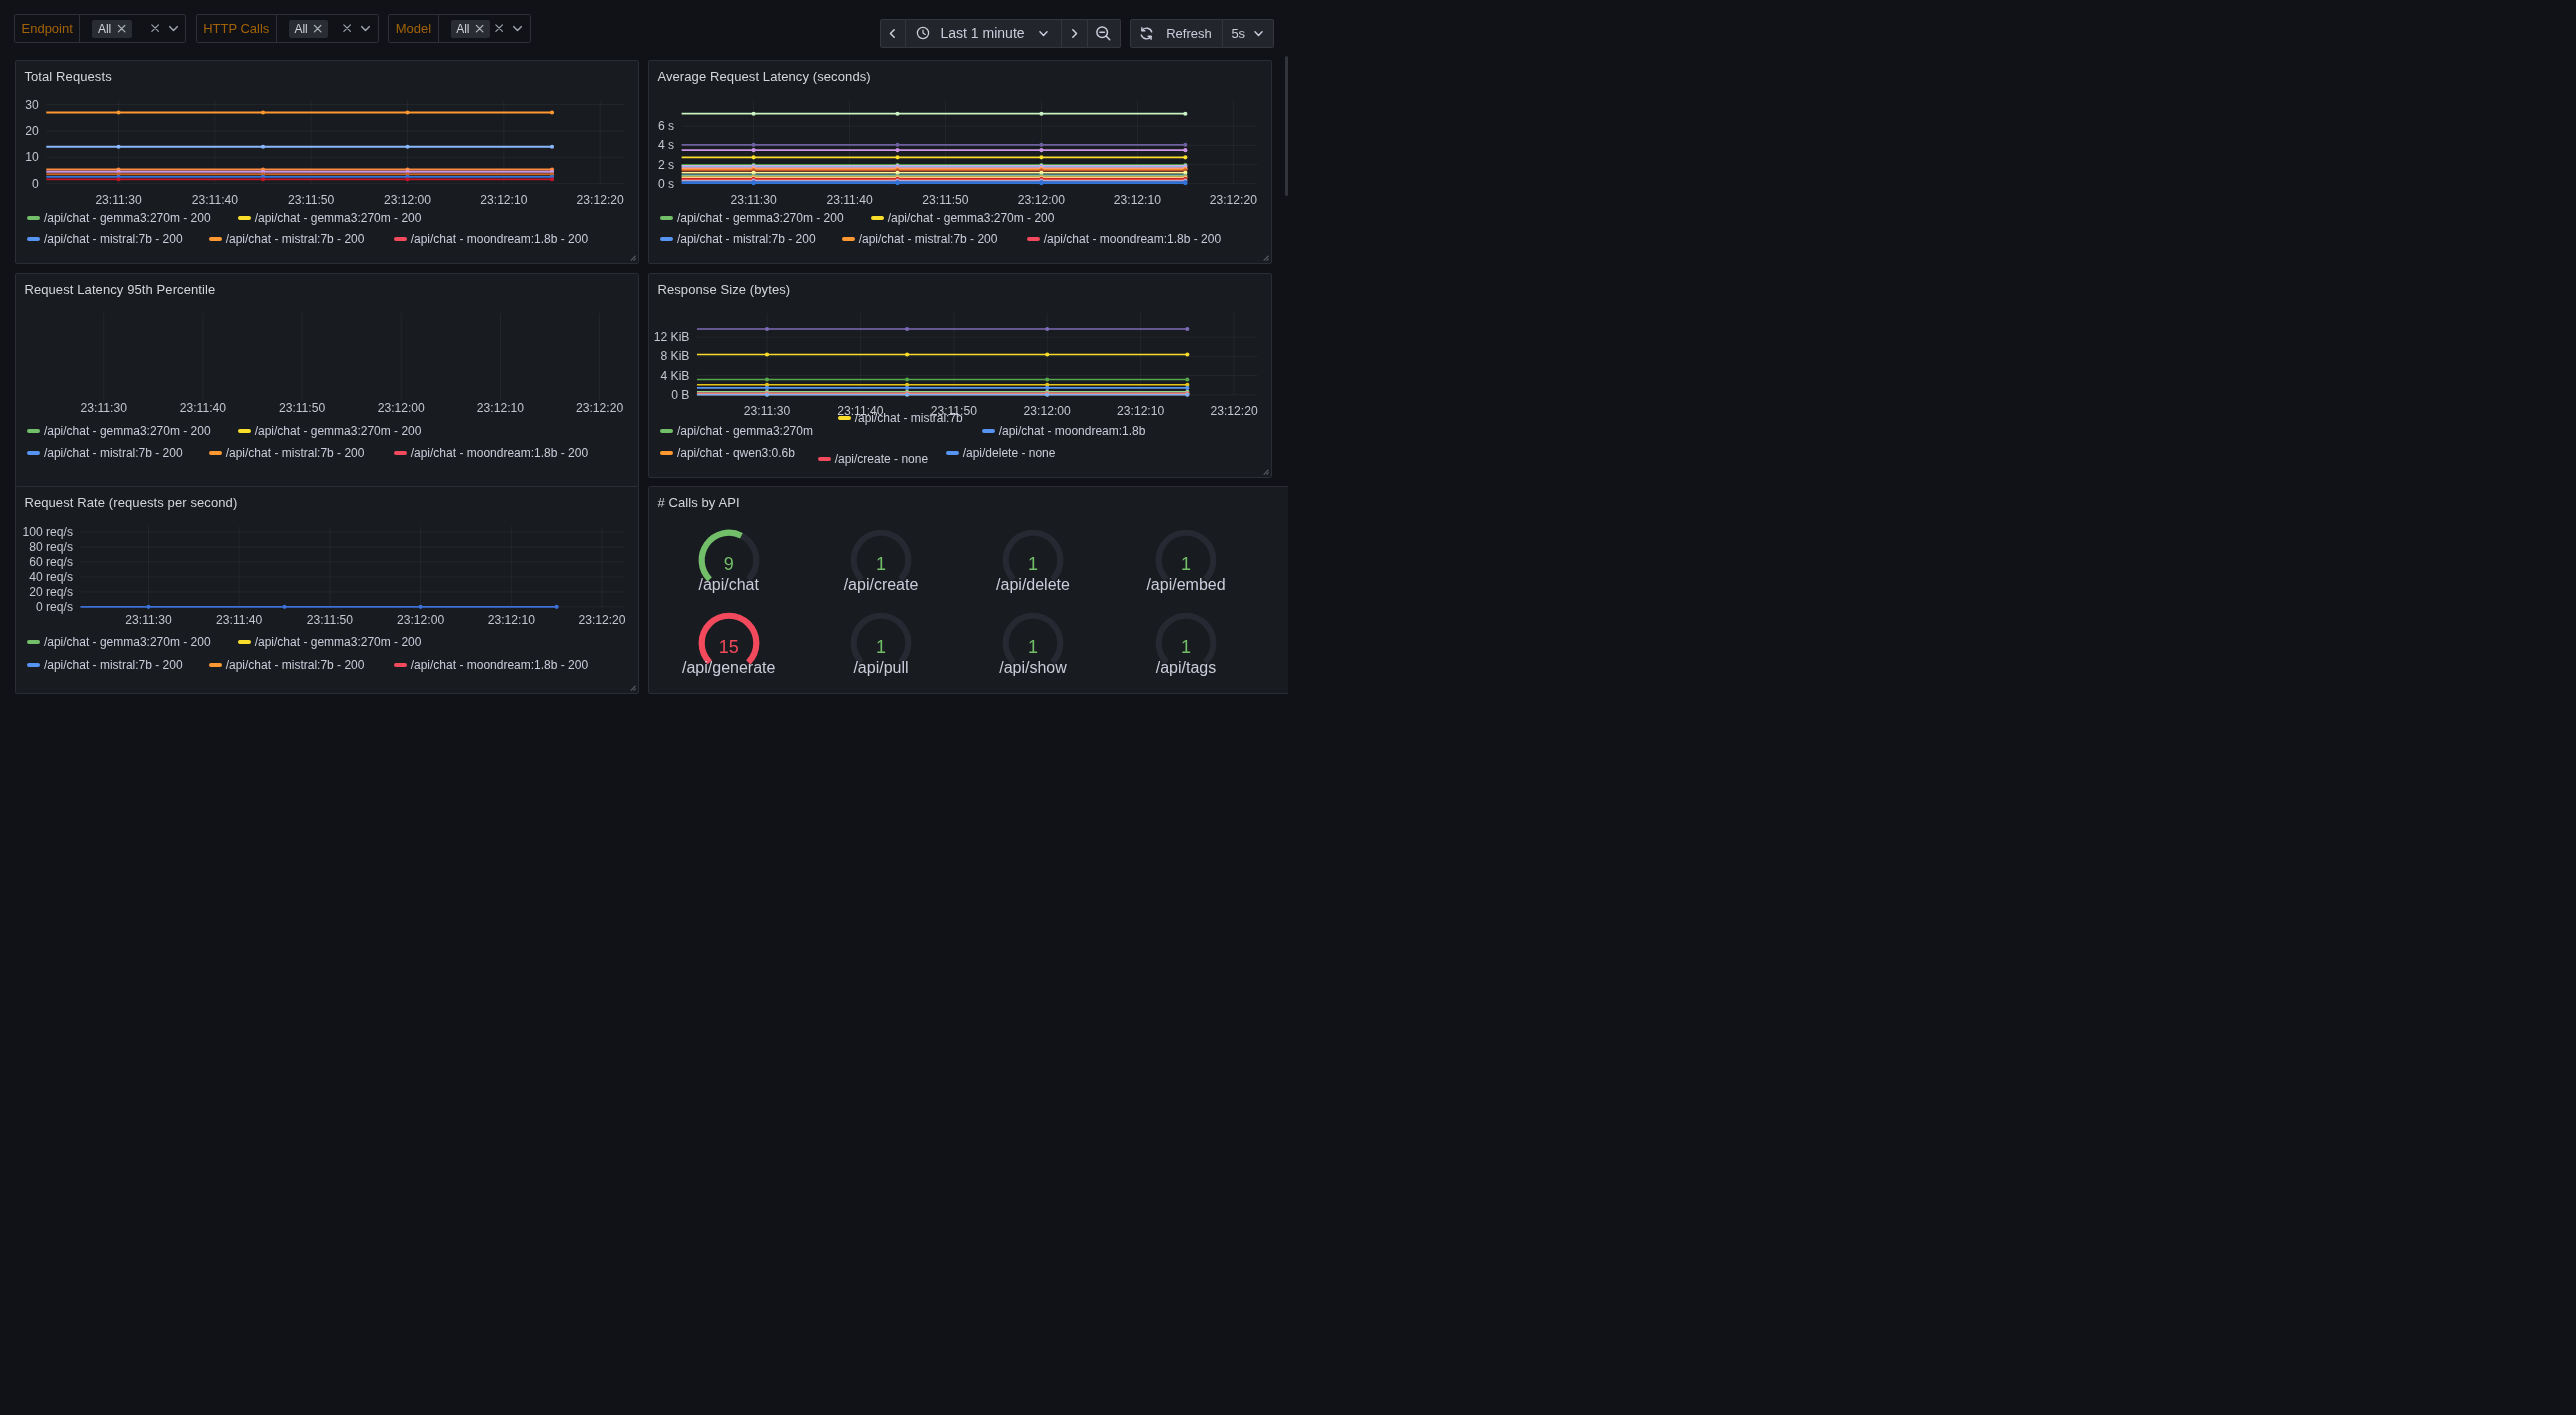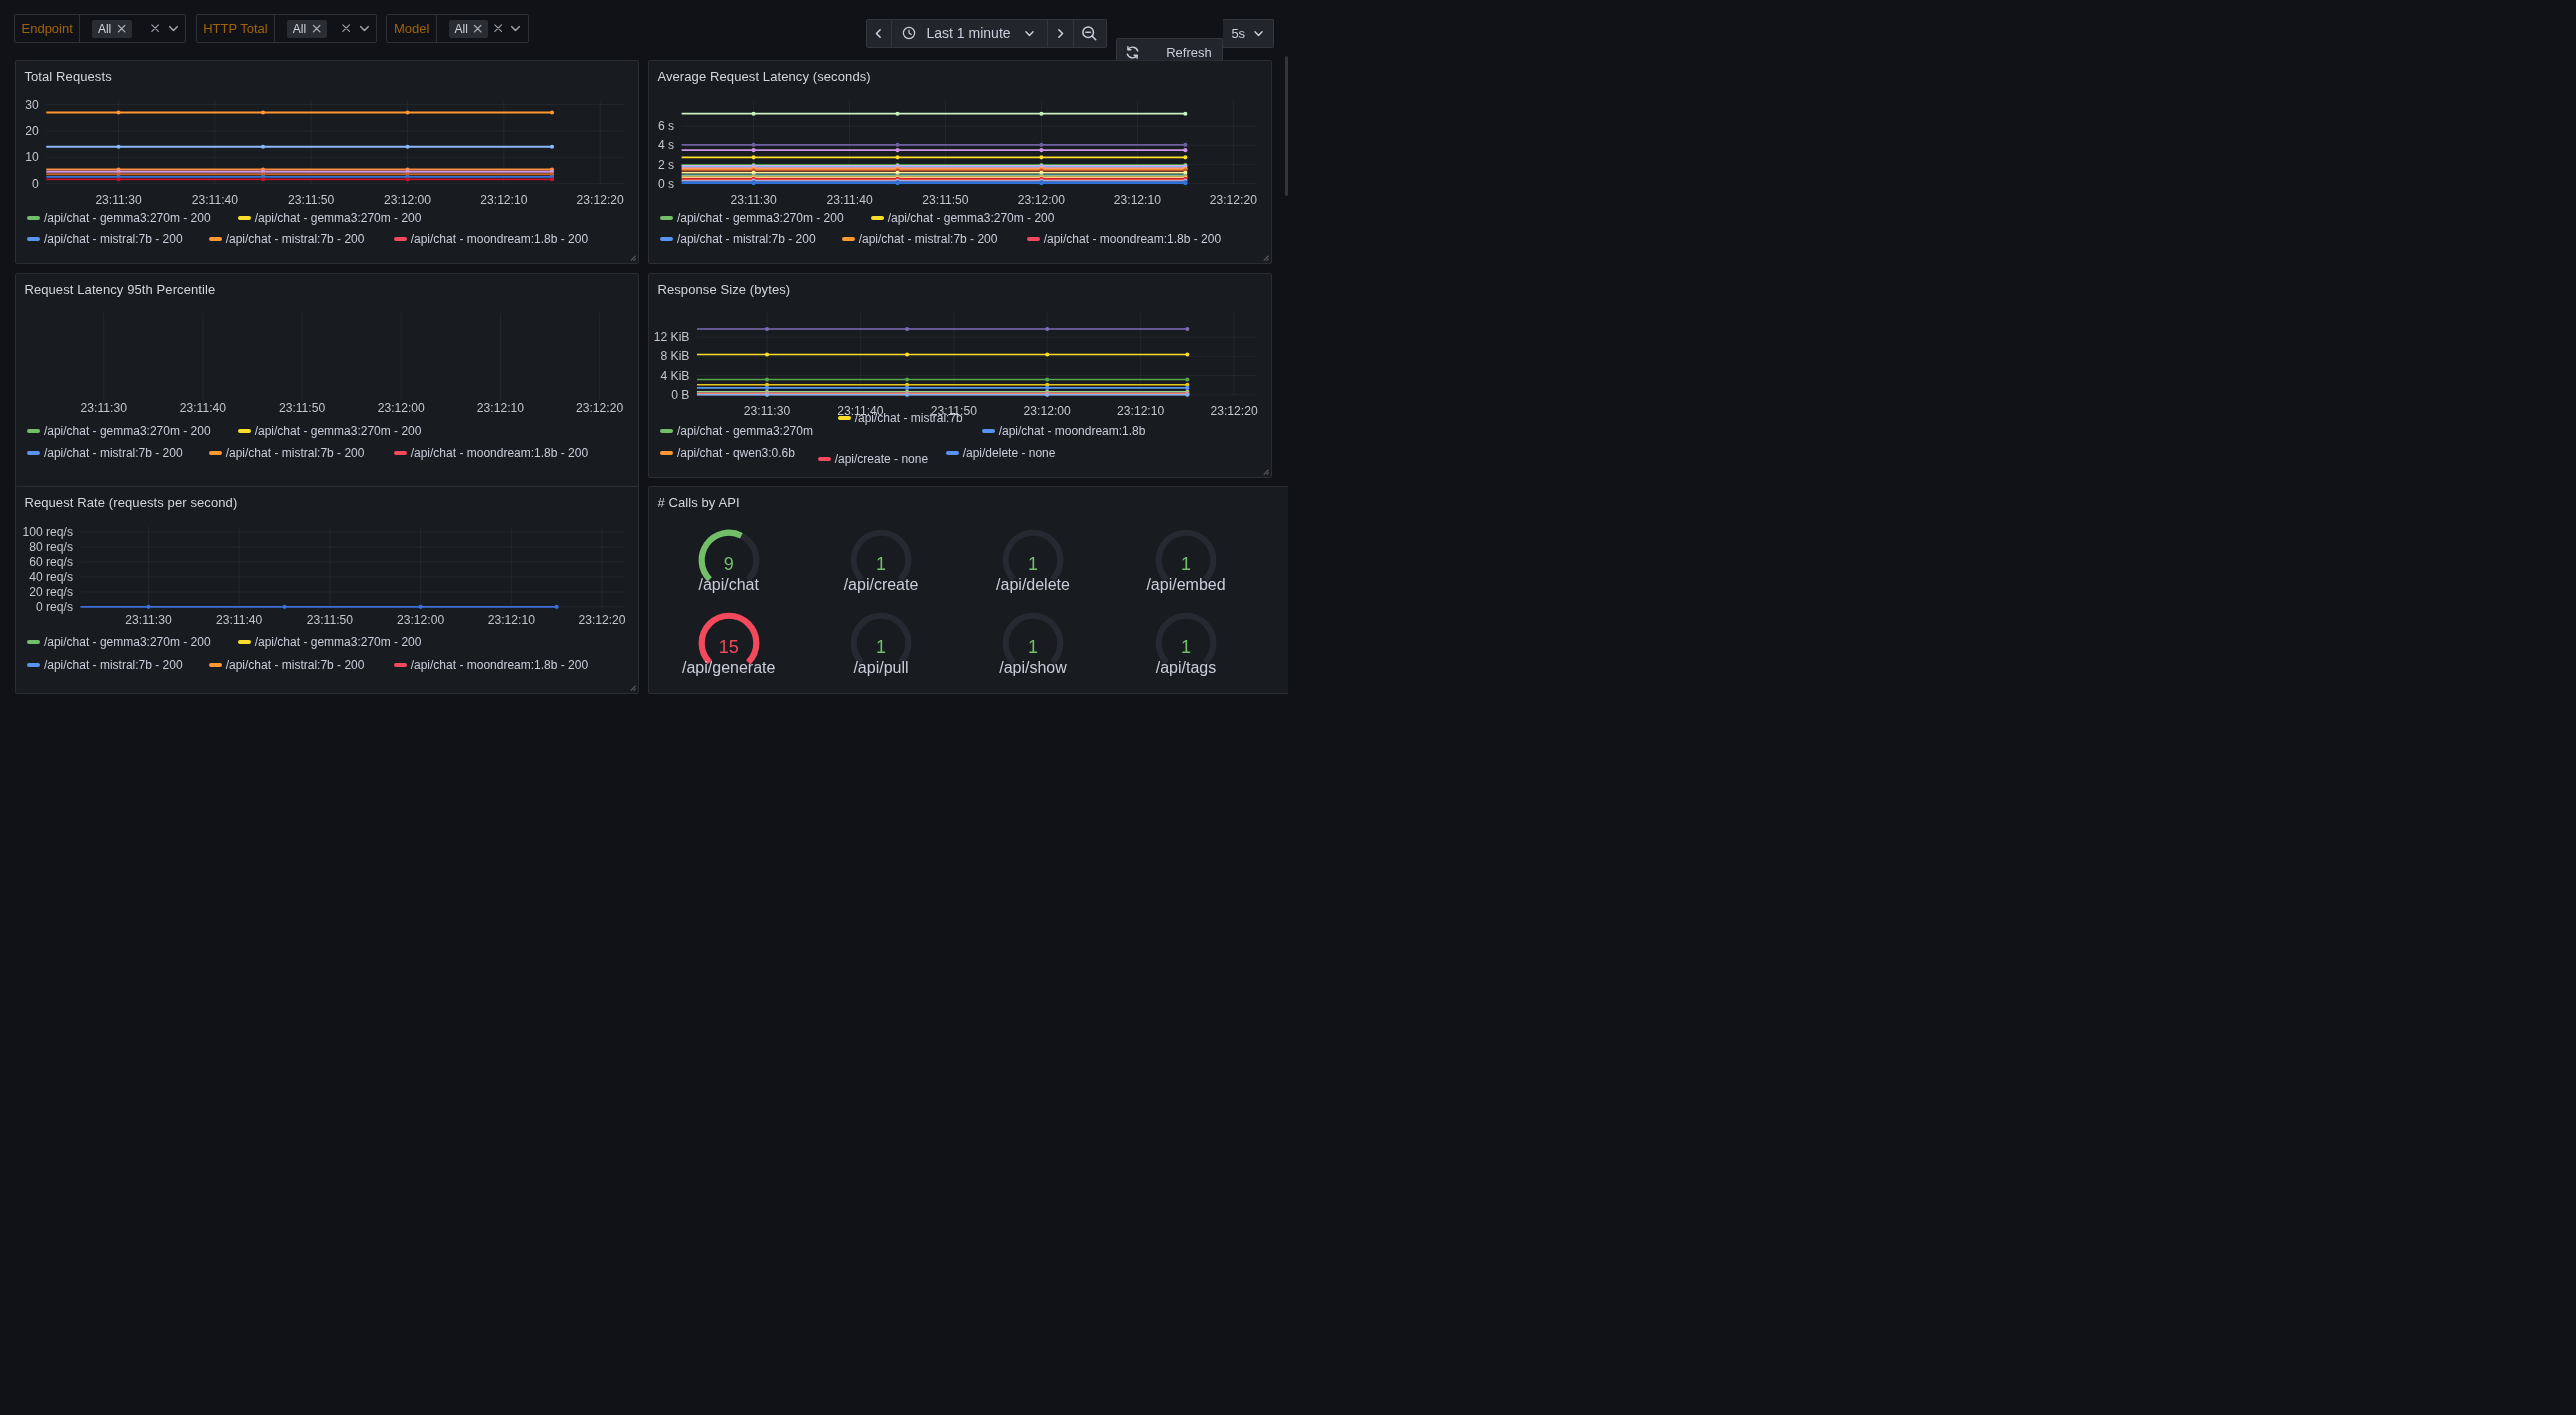--- a/index.html
+++ b/index.html
@@ -63,21 +63,21 @@
         <svg class="icon-btn clear-x" width="10.3" height="10.3" viewBox="0 0 14 14">
             <path d="M2.5 2.5 L11.5 11.5 M11.5 2.5 L2.5 11.5" stroke="#9da2ad" stroke-width="1.6" stroke-linecap="round"></path>
           </svg>
         <span style="width:6.5px"></span>
         <svg class="icon-btn" width="13" height="13" viewBox="0 0 14 14">
             <path d="M3 5 L7 9.2 L11 5" stroke="#9da2ad" stroke-width="1.6" fill="none" stroke-linecap="round" stroke-linejoin="round"></path>
           </svg>
       </div>
     </div>
     <div class="var-control">
-      <div class="var-label">HTTP Total</div>
+      <div class="var-label">HTTP Calls</div>
       <div class="var-value">
         <span class="chip">
             <span>All</span>
             <svg width="9.3" height="9.3" viewBox="0 0 10 10">
               <path d="M1.5 1.5 L8.5 8.5 M8.5 1.5 L1.5 8.5" stroke="#aeb2bc" stroke-width="1.4" stroke-linecap="round"></path>
             </svg>
           </span>
         <svg class="icon-btn clear-x" width="10.3" height="10.3" viewBox="0 0 14 14">
             <path d="M2.5 2.5 L11.5 11.5 M11.5 2.5 L2.5 11.5" stroke="#9da2ad" stroke-width="1.6" stroke-linecap="round"></path>
           </svg>
@@ -133,21 +133,21 @@
       <button class="tbtn" style="width:33px;padding:0;">
         <svg width="17" height="17" viewBox="0 0 18 18">
             <circle cx="7.6" cy="7.6" r="5.6" stroke="#ccccdc" stroke-width="1.6" fill="none"></circle>
             <path d="M5.2 7.6 L10 7.6" stroke="#ccccdc" stroke-width="1.6" stroke-linecap="round"></path>
             <path d="M11.8 11.8 L15.6 15.6" stroke="#ccccdc" stroke-width="1.6" stroke-linecap="round"></path>
           </svg>
       </button>
     </div>
     <span class="gap7" style="width:9px"></span>
     <div class="btn-group">
-      <button class="tbtn" style="padding:0 10.3px 0 8.4px;gap:26px;margin-top:19px;">
+      <button class="tbtn" style="padding:0 10.3px 0 8.4px;gap:12px;">
         <svg width="15" height="15" viewBox="0 0 16 16" fill="none">
           <path d="M13.6 6.3 A 5.9 5.9 0 0 0 3.2 4.8" stroke="#ccccdc" stroke-width="1.5" stroke-linecap="round"></path>
           <path d="M3.1 1.8 L3.1 5.0 L6.3 5.0" stroke="#ccccdc" stroke-width="1.5" fill="none" stroke-linecap="round" stroke-linejoin="round"></path>
           <path d="M2.4 9.7 A 5.9 5.9 0 0 0 12.8 11.2" stroke="#ccccdc" stroke-width="1.5" stroke-linecap="round"></path>
           <path d="M12.9 14.2 L12.9 11.0 L9.7 11.0" stroke="#ccccdc" stroke-width="1.5" fill="none" stroke-linecap="round" stroke-linejoin="round"></path>
         </svg>
         <span>Refresh</span>
       </button>
       <button class="tbtn" style="padding:0 8.4px;">
         <span>5s</span>

